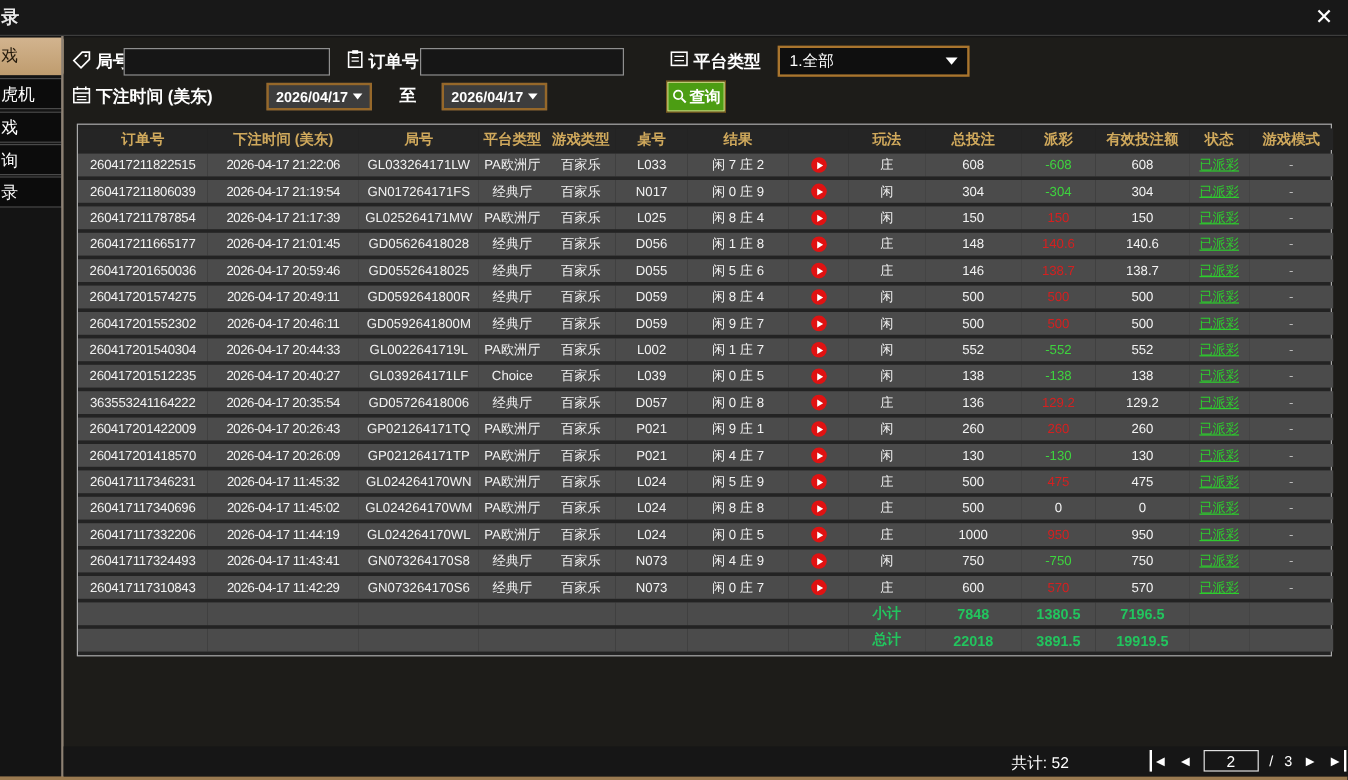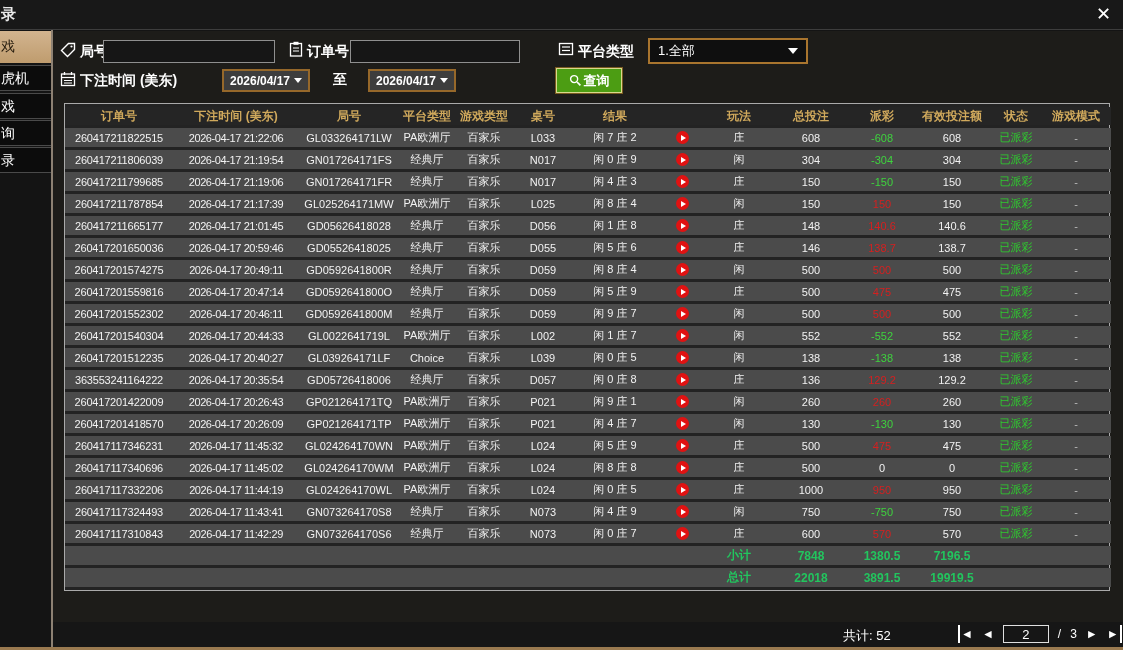--- a/index.html
+++ b/index.html
@@ -27,33 +27,33 @@
   .main-bg { position:absolute; left:53px; top:31px; width:1070px; height:616px; background:#1d1c19; }
   
   .flabel { position:absolute; font-size:14px; font-weight:bold; color:#ffffff; }
   .ficon { position:absolute; width:16px; height:16px; }
   .ficon svg { width:16px; height:16px; }
   .finput { position:absolute; height:23px; background:#161616; border:1px solid #8f8f8f; color:#fff; font-size:13px; padding:0 6px; outline:none; }
   .select-box { position:absolute; left:648px; top:38px; width:160px; height:26px; background:#0f0f0f; border:2px solid #a9752e; display:flex; align-items:center; justify-content:space-between; padding:0 8px; font-size:13px; color:#fff;gap:40px; }
   .caret-down { width:0; height:0; border-left:5px solid transparent; border-right:5px solid transparent; border-top:6px solid #ffffff; }
   .date-btn { position:absolute; width:88px; height:23px; background:#3d3d3d; border:2px solid #96682a; color:#fff; font-size:12px; font-weight:bold; display:flex; align-items:center; justify-content:center; gap:4px; }
   .date-btn .caret-down { border-left-width:4px; border-right-width:4px; border-top-width:5px; }
-  .query-btn { position:absolute; left:556px; top:68px; width:66px; height:25px; background:#4c9d13; border:1px solid #d9d98e; outline:1px solid #7a5a20; color:#fff; font-size:13px; font-weight:bold; display:flex; align-items:center; justify-content:center; gap:2px; }
+  .query-btn { position:absolute; left:556px; top:68px; width:48px; height:25px; background:#4c9d13; border:1px solid #d9d98e; outline:1px solid #7a5a20; color:#fff; font-size:13px; font-weight:bold; display:flex; align-items:center; justify-content:center; gap:2px; }
   .query-btn svg { width:13px; height:13px; }
   
   .table-wrap { position:absolute; left:64px; top:103px; width:1046px; background:#232323; border:1px solid #aaaaaa; }
   table { width:100%; border-collapse:separate; border-spacing:0 3px; table-layout:fixed; }
   thead th { background:#252525; color:#d0a95c; font-size:12px; font-weight:bold; height:18px; text-align:center; white-space:nowrap; overflow:hidden; }
   tbody td { background:#4b4b4b; color:#f2f2f2; font-size:11px; height:19px; text-align:center; white-space:nowrap; overflow:hidden; padding:0; }
   td.c-time { letter-spacing:-0.4px; }
   td.c-order { letter-spacing:-0.2px; }
   .pay-win { color:#d42020; }
   .pay-loss { color:#3ed33e; }
   .pay-zero { color:#f2f2f2; }
-  .status-paid { color:#2ecc2e; }
+  .status-paid { color:#2ecc2e;text-decoration:underline; }
   .mode { color:#bbbbbb; }
   .sum-row td { background:#4b4b4b; color:#22c55e; font-weight:bold; font-size:12px; }
   .play-btn { display:inline-block; width:13px; height:13px; border-radius:50%; background:#e01212; position:relative; vertical-align:middle; }
   .play-btn::after { content:''; position:absolute; left:5px; top:3.5px; border-left:5px solid #fff; border-top:3px solid transparent; border-bottom:3px solid transparent; }
   
   .pagination { position:absolute; left:53px; top:622px; width:1070px; height:25px; background:#161616; font-size:13px; color:#fff; }
   .pp-label { position:absolute; left:655px; top:5px;margin-top:34px; }
   .pp-total { position:absolute; left:790px; top:5px; }
   .pager { position:absolute; left:905px; top:3px; display:flex; align-items:center; gap:9px; }
   .pg-btn { color:#fff; font-size:12px; line-height:18px; }
@@ -203,36 +203,20 @@
           <td class="c-result">闲 0 庄 9</td>
           <td class="c-replay"><span class="play-btn"></span></td>
           <td class="c-play">闲</td>
           <td class="c-total-bet">304</td>
           <td class="c-payout pay-loss">-304</td>
           <td class="c-valid-bet">304</td>
           <td class="c-status status-paid">已派彩</td>
           <td class="c-mode mode">-</td>
         </tr>
         <tr>
-          <td class="c-order">260417211799685</td>
-          <td class="c-time">2026-04-17 21:19:06</td>
-          <td class="c-round">GN017264171FR</td>
-          <td class="c-platform">经典厅</td>
-          <td class="c-game">百家乐</td>
-          <td class="c-table">N017</td>
-          <td class="c-result">闲 4 庄 3</td>
-          <td class="c-replay"><span class="play-btn"></span></td>
-          <td class="c-play">庄</td>
-          <td class="c-total-bet">150</td>
-          <td class="c-payout pay-loss">-150</td>
-          <td class="c-valid-bet">150</td>
-          <td class="c-status status-paid">已派彩</td>
-          <td class="c-mode mode">-</td>
-        </tr>
-        <tr>
           <td class="c-order">260417211787854</td>
           <td class="c-time">2026-04-17 21:17:39</td>
           <td class="c-round">GL025264171MW</td>
           <td class="c-platform">PA欧洲厅</td>
           <td class="c-game">百家乐</td>
           <td class="c-table">L025</td>
           <td class="c-result">闲 8 庄 4</td>
           <td class="c-replay"><span class="play-btn"></span></td>
           <td class="c-play">闲</td>
           <td class="c-total-bet">150</td>
@@ -279,36 +263,20 @@
           <td class="c-round">GD0592641800R</td>
           <td class="c-platform">经典厅</td>
           <td class="c-game">百家乐</td>
           <td class="c-table">D059</td>
           <td class="c-result">闲 8 庄 4</td>
           <td class="c-replay"><span class="play-btn"></span></td>
           <td class="c-play">闲</td>
           <td class="c-total-bet">500</td>
           <td class="c-payout pay-win">500</td>
           <td class="c-valid-bet">500</td>
-          <td class="c-status status-paid">已派彩</td>
-          <td class="c-mode mode">-</td>
-        </tr>
-        <tr>
-          <td class="c-order">260417201559816</td>
-          <td class="c-time">2026-04-17 20:47:14</td>
-          <td class="c-round">GD0592641800O</td>
-          <td class="c-platform">经典厅</td>
-          <td class="c-game">百家乐</td>
-          <td class="c-table">D059</td>
-          <td class="c-result">闲 5 庄 9</td>
-          <td class="c-replay"><span class="play-btn"></span></td>
-          <td class="c-play">庄</td>
-          <td class="c-total-bet">500</td>
-          <td class="c-payout pay-win">475</td>
-          <td class="c-valid-bet">475</td>
           <td class="c-status status-paid">已派彩</td>
           <td class="c-mode mode">-</td>
         </tr>
         <tr>
           <td class="c-order">260417201552302</td>
           <td class="c-time">2026-04-17 20:46:11</td>
           <td class="c-round">GD0592641800M</td>
           <td class="c-platform">经典厅</td>
           <td class="c-game">百家乐</td>
           <td class="c-table">D059</td>

